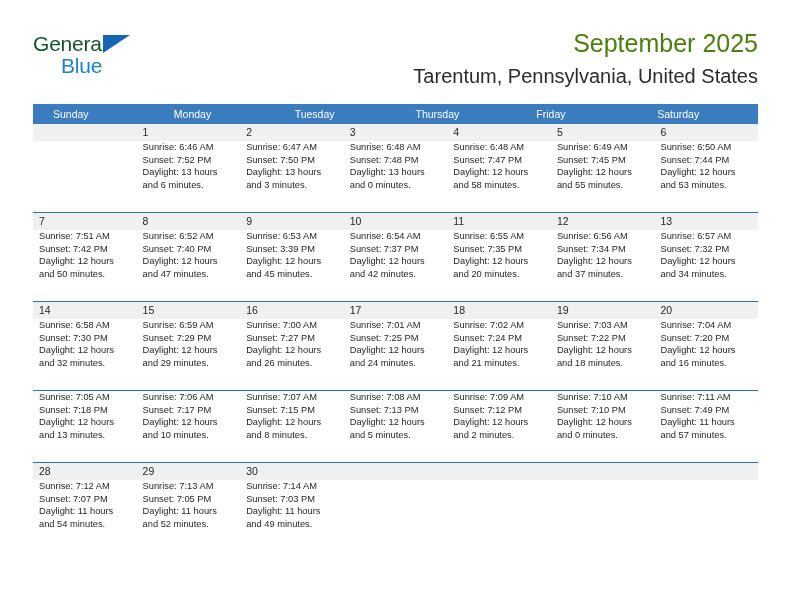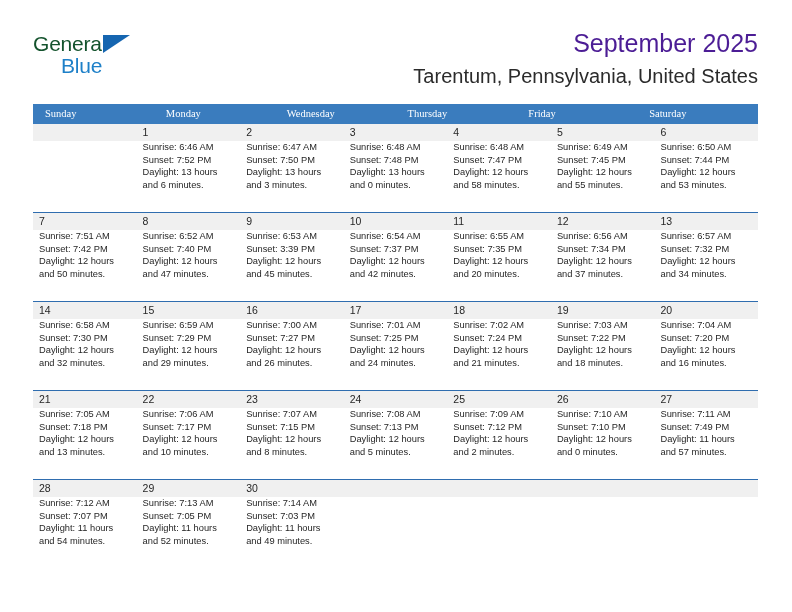--- a/index.html
+++ b/index.html
@@ -68,21 +68,21 @@
   }
 
   .title-block {
     position: absolute;
     right: 0px;
     top: 0px;
     text-align: right;
   }
   .cal-title {
     font-size: 25px;
-    color: #4c1d95;
+    color: #4d7c0f;
     line-height: 30px;
     white-space: nowrap;
     font-weight: normal;
   }
   .cal-subtitle {
     font-size: 20px;
     color: #2b2b2b;
     line-height: 18px;
     margin-top: 9px;
     white-space: nowrap;
@@ -100,25 +100,24 @@
   .weekday-row {
     display: flex;
     background: #3a7cbe;
     height: 20px;
   }
   .weekday {
     flex: 1 1 0;
     color: #ffffff;
     font-size: 10.5px;
     line-height: 20px;
-    padding-left: 12px;
+    padding-left: 20px;
     box-sizing: border-box;
     overflow: hidden;
     white-space: nowrap;
-    font-family: Liberation Serif, serif;
   }
 
   .week-row {
     position: relative;
     border-top: 1.5px solid #2f6daf;
   }
   .week-row.first {
     border-top: none;
   }
 
@@ -173,21 +172,21 @@
       <div class="cal-subtitle">Tarentum, Pennsylvania, United States</div>
     </div>
 
   </div>
 
   <div class="calendar">
 
     <div class="weekday-row">
       <div class="weekday">Sunday</div>
       <div class="weekday">Monday</div>
-      <div class="weekday">Wednesday</div>
+      <div class="weekday">Tuesday</div>
       <div class="weekday">Thursday</div>
       <div class="weekday">Friday</div>
       <div class="weekday">Saturday</div>
     </div>
 
     <div id="weeks-container">
         <div class="week-row first">
           <div class="daynum-band">
             <div class="daynum"></div>
             <div class="daynum">1</div>
@@ -341,29 +340,20 @@
             </div>
             <div class="detail-cell">
               <div class="detail-line">Sunrise: 7:04 AM</div>
               <div class="detail-line">Sunset: 7:20 PM</div>
               <div class="detail-line">Daylight: 12 hours</div>
               <div class="detail-line">and 16 minutes.</div>
             </div>
           </div>
         </div>
         <div class="week-row">
-          <div class="daynum-band">
-            <div class="daynum">21</div>
-            <div class="daynum">22</div>
-            <div class="daynum">23</div>
-            <div class="daynum">24</div>
-            <div class="daynum">25</div>
-            <div class="daynum">26</div>
-            <div class="daynum">27</div>
-          </div>
           <div class="detail-band">
             <div class="detail-cell">
               <div class="detail-line">Sunrise: 7:05 AM</div>
               <div class="detail-line">Sunset: 7:18 PM</div>
               <div class="detail-line">Daylight: 12 hours</div>
               <div class="detail-line">and 13 minutes.</div>
             </div>
             <div class="detail-cell">
               <div class="detail-line">Sunrise: 7:06 AM</div>
               <div class="detail-line">Sunset: 7:17 PM</div>

